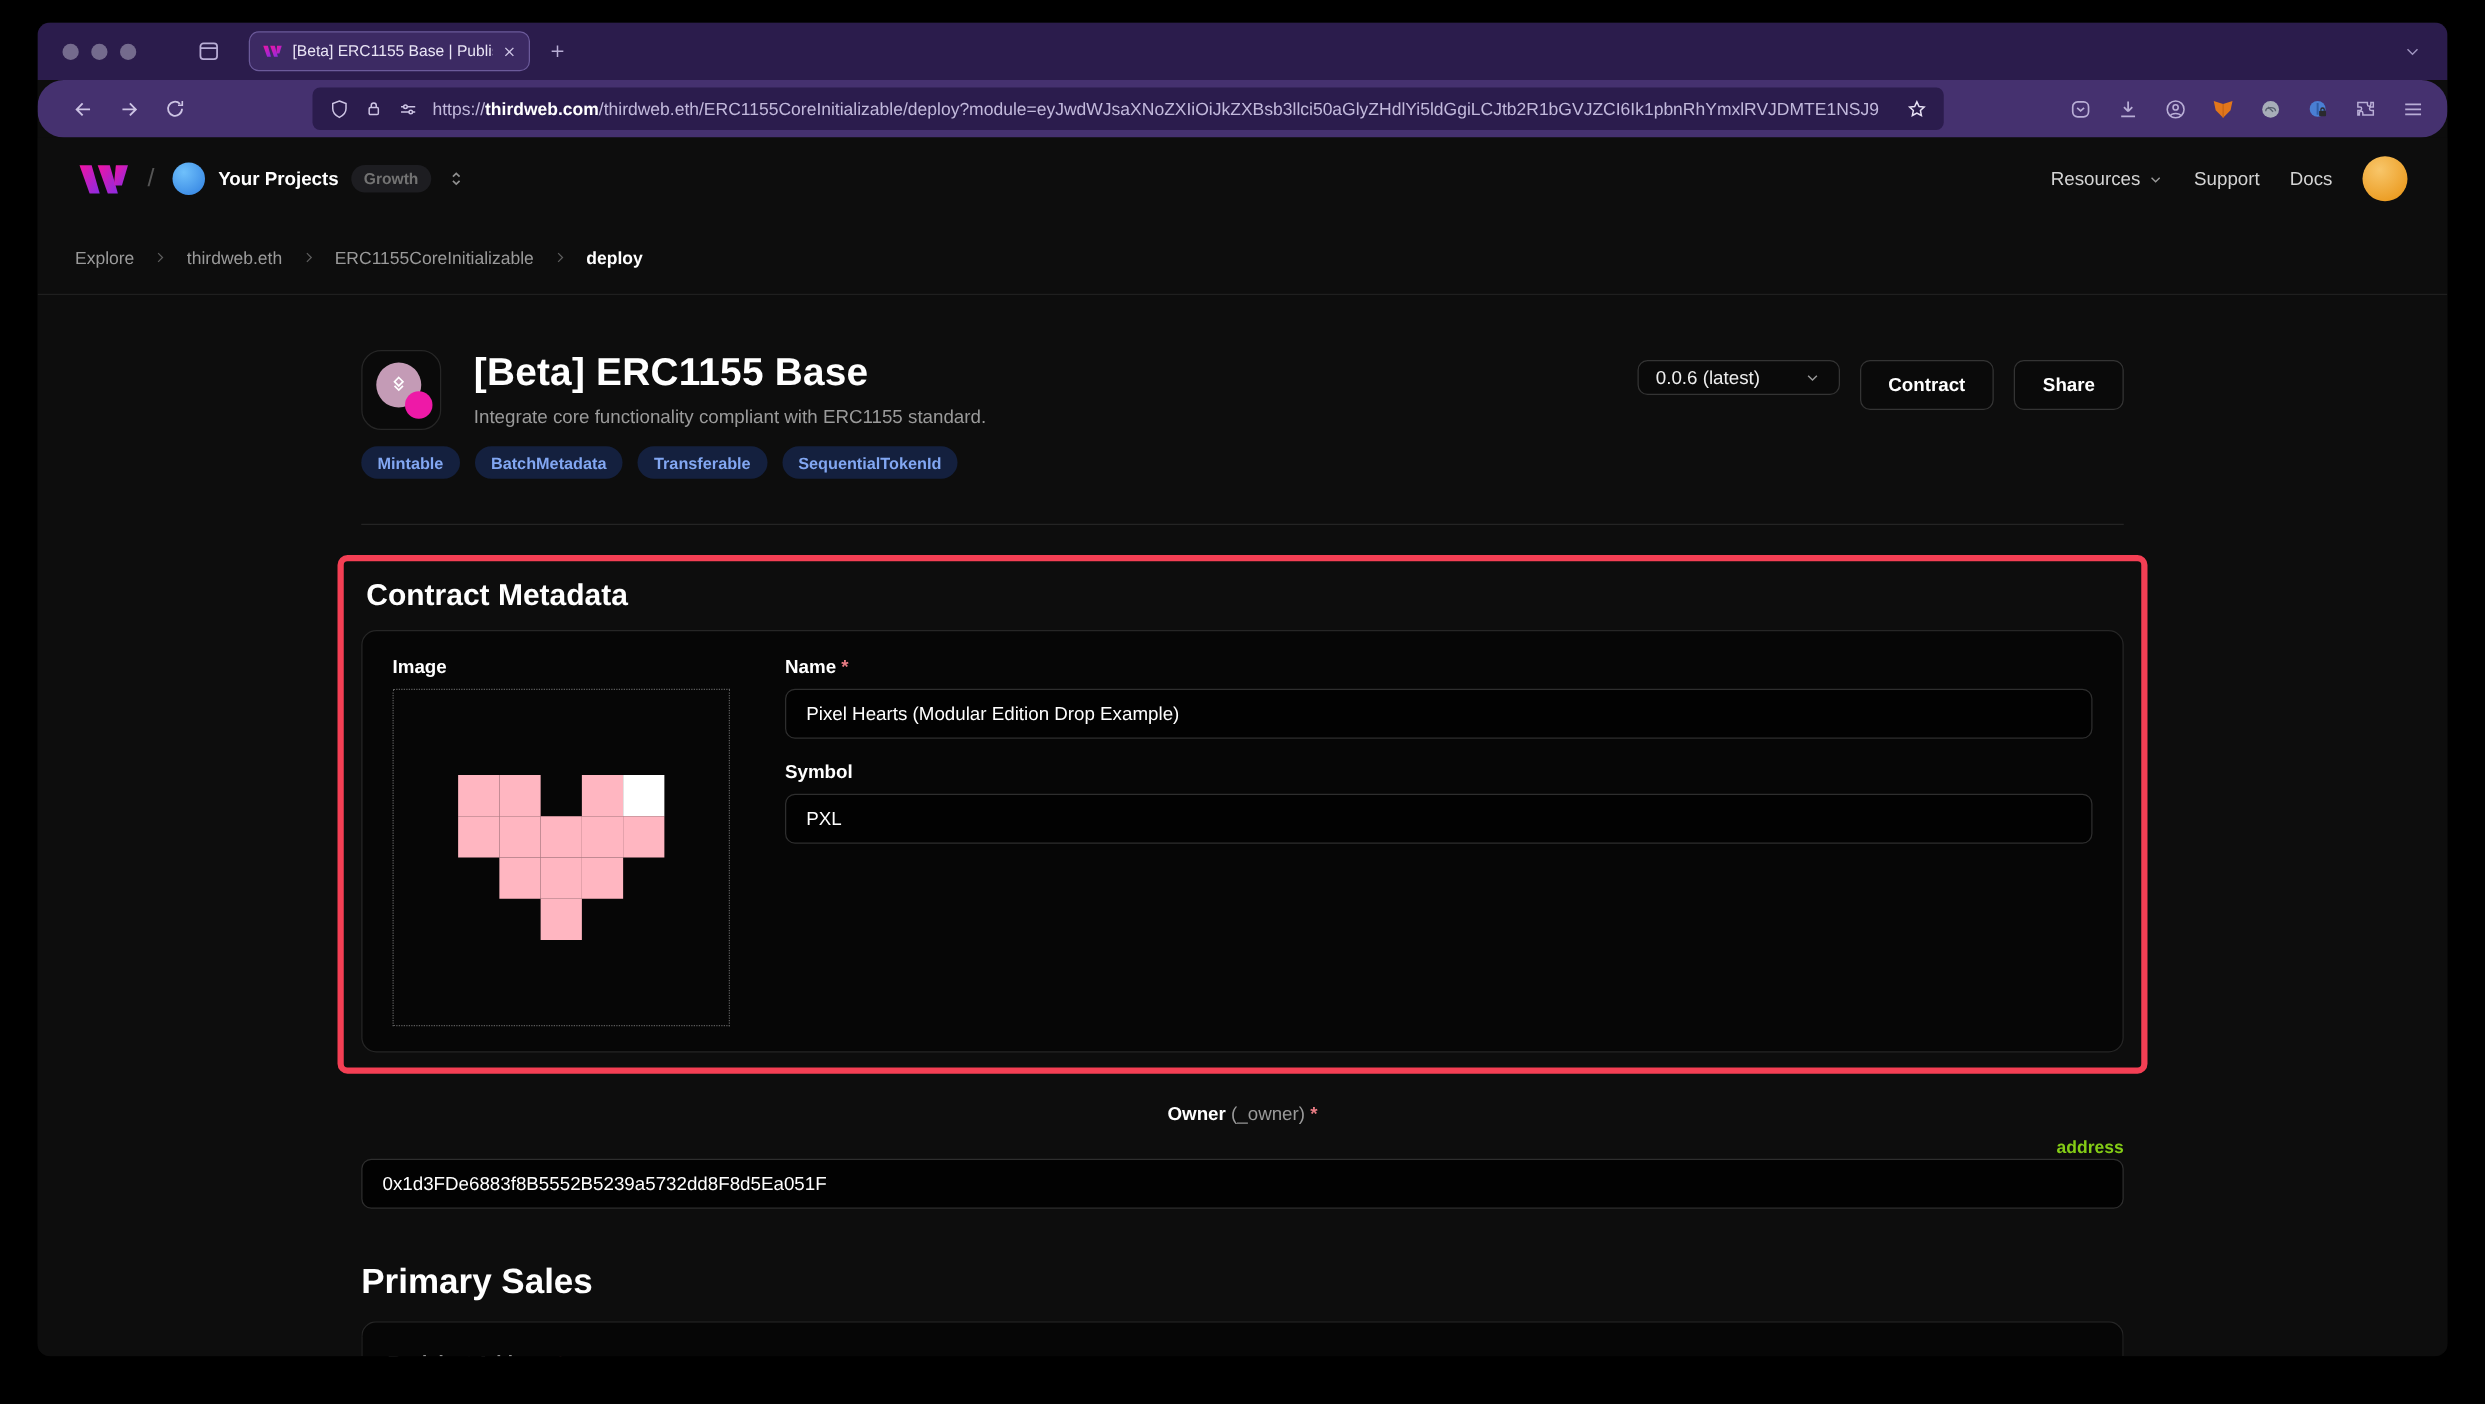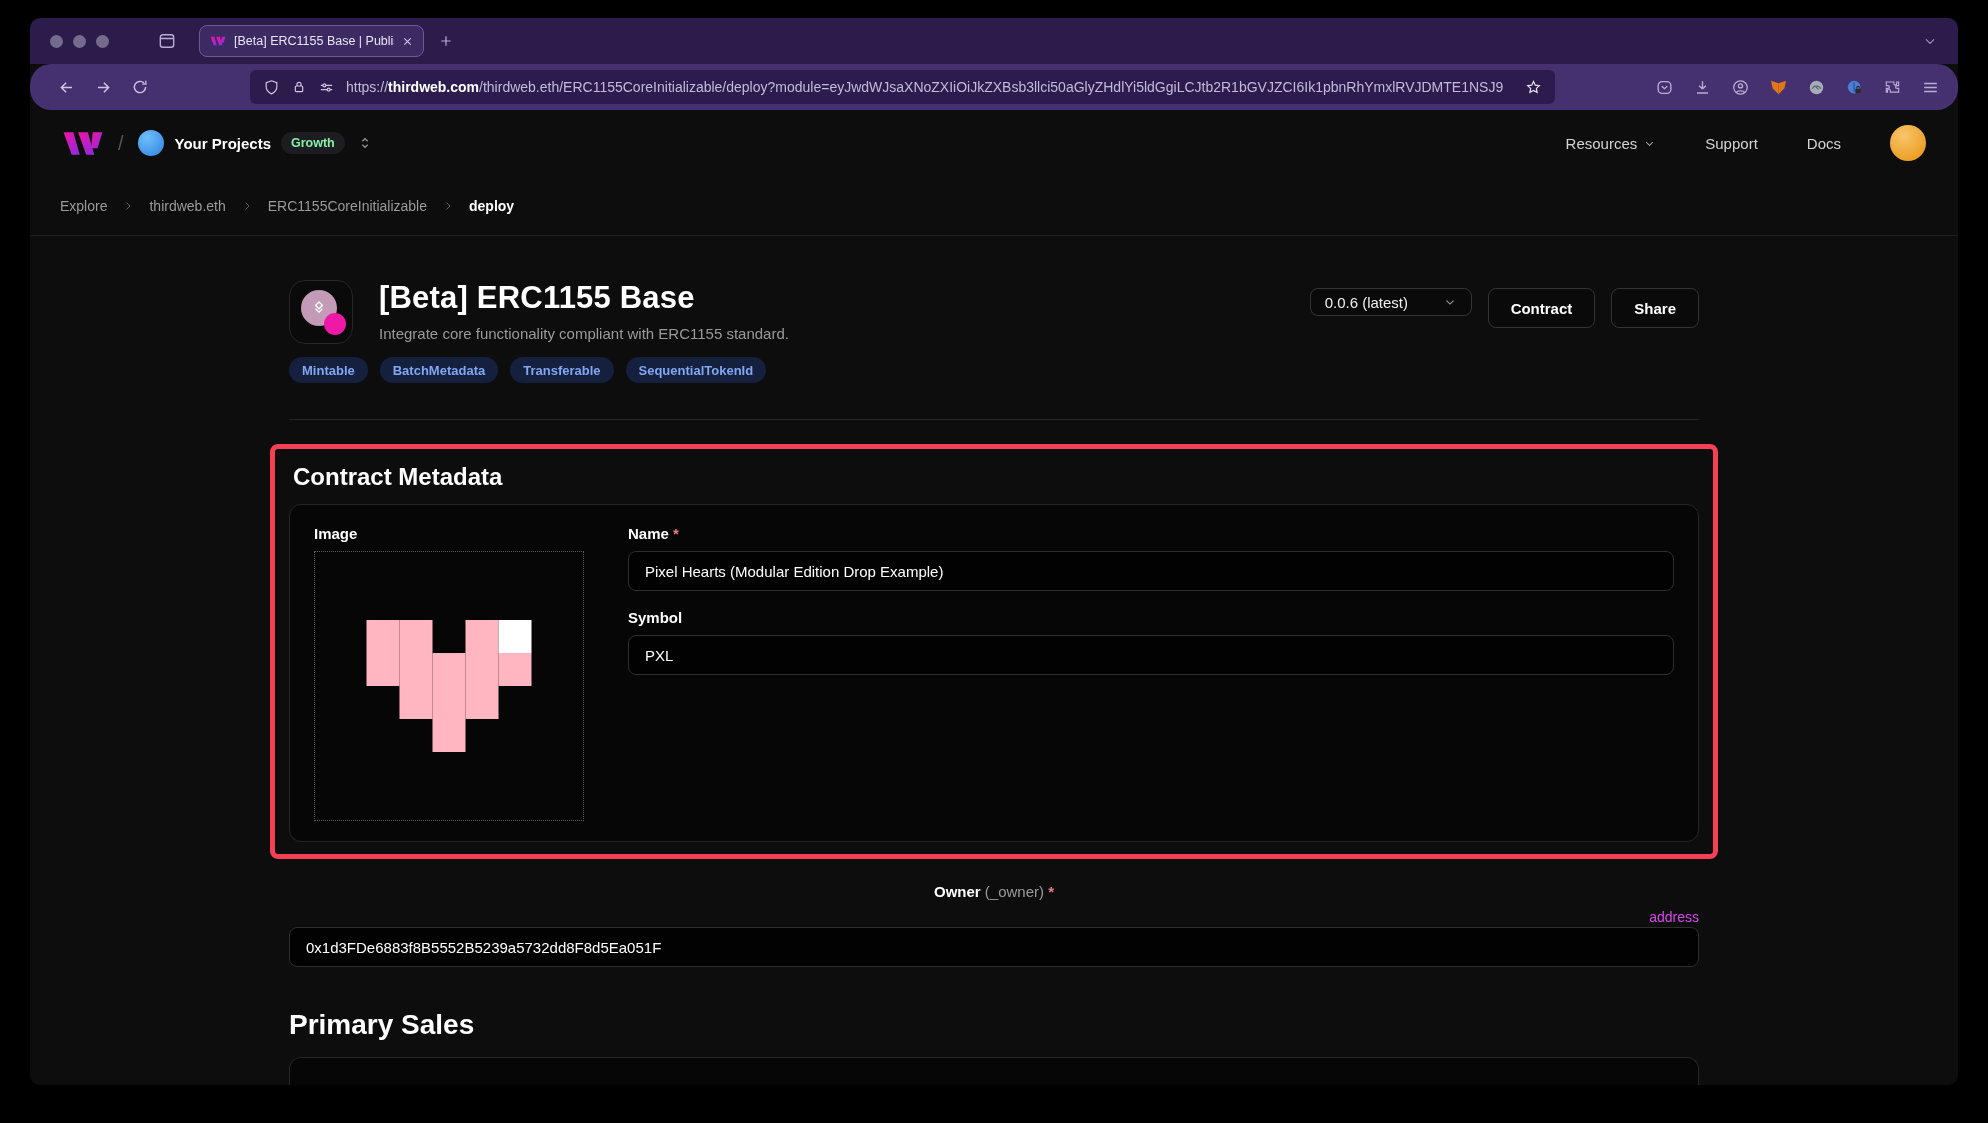--- a/index.html
+++ b/index.html
@@ -36,23 +36,23 @@
   .url-domain { color:#fff; font-weight:700; }
   .toolbar-icons { display:flex; align-items:center; gap:19px; margin-left:auto; }
   .toolbar-icons > span { display:flex; }
   
   .page { height:975px; background:#0d0d0d; overflow:hidden; }
   .site-header { height:66px; display:flex; align-items:center; padding:0 32px; }
   .twlogo { display:flex; margin-right:14px; }
   .hslash { color:#555; font-size:20px; margin-right:14px; font-weight:300; }
   .proj-avatar { width:26px; height:26px; border-radius:50%; background:radial-gradient(circle at 35% 30%,#6fc0fb,#2f7fe0); margin-right:11px; }
   .proj-name { font-size:15px; font-weight:600; margin-right:10px; }
-  .plan-badge { background:#1d1d21; color:#86efac; font-size:12.5px; font-weight:700; padding:4px 10px; border-radius:12px; margin-right:12px; }
+  .plan-badge { background:#1d1d21; color:#737373; font-size:12.5px; font-weight:700; padding:4px 10px; border-radius:12px; margin-right:12px; }
   .switcher { color:#8f8f8f; display:flex; }
-  .header-right { margin-left:auto; display:flex; align-items:center; gap:49px; }
+  .header-right { margin-left:auto; display:flex; align-items:center; gap:24px; }
   .hnav { color:#d4d4d4; font-size:15px; display:flex; align-items:center; gap:6px; }
   .user-avatar { width:36px; height:36px; border-radius:50%; background:radial-gradient(circle at 38% 30%,#f8c66a,#e8910f); }
   .bc { height:60px; display:flex; align-items:center; gap:15px; padding:0 30px; border-bottom:1px solid #1f1f1f; font-size:14px; color:#8f8f8f; }
   .bc-link { color:#9a9a9a; }
   .bc-current { color:#fff; font-weight:600; }
   .bc-chev { color:#5d5d5d; display:flex; }
   .container { width:1410px; margin:0 auto; padding-top:44px; }
   .title-row { display:flex; align-items:flex-start; }
   .hero-icon { width:64px; height:64px; border-radius:16px; background:#0a0a0a; border:1px solid #262626; position:relative; margin-right:26px; flex:none; }
   .hero-c1 { position:absolute; left:11px; top:9px; width:36px; height:36px; border-radius:50%; background:#c49bb6; display:flex; align-items:center; justify-content:center; }
@@ -79,21 +79,21 @@
   .field + .field { margin-top:18px; }
   .input {
     width:100%; height:40px; background:#020202; border:1px solid #2e2e2e; border-radius:8px;
     color:#fff; font-size:15px; padding:0 16px; font-family:inherit; outline:none;
   }
   .ta-wrap { position:relative; }
   textarea.input { height:90px; padding:11px 16px; resize:none; display:block; }
   .ta-handle { position:absolute; right:5px; bottom:5px; color:#777; pointer-events:none; display:flex; }
   .owner { margin-top:24px; }
   .owner-head { display:flex; align-items:center;flex-direction:column; }
-  .owner-hint { margin-left:auto; color:#d946ef; font-size:14px; font-weight:400; }
+  .owner-hint { margin-left:auto; color:#84cc16; font-size:14px; font-weight:700; }
   .owner .input { margin-top:2px; }
   .ps-title { font-size:28px; font-weight:700; margin-top:42px; }
   .ps-card { margin-top:16px; border:1px solid #262626; border-bottom:none; border-radius:12px 12px 0 0; background:#060606; padding:24px 20px 40px; }
   svg { display:block; }
 </style>
 </head>
 <body>
 
 <svg width="0" height="0" style="position:absolute">
   <defs>

